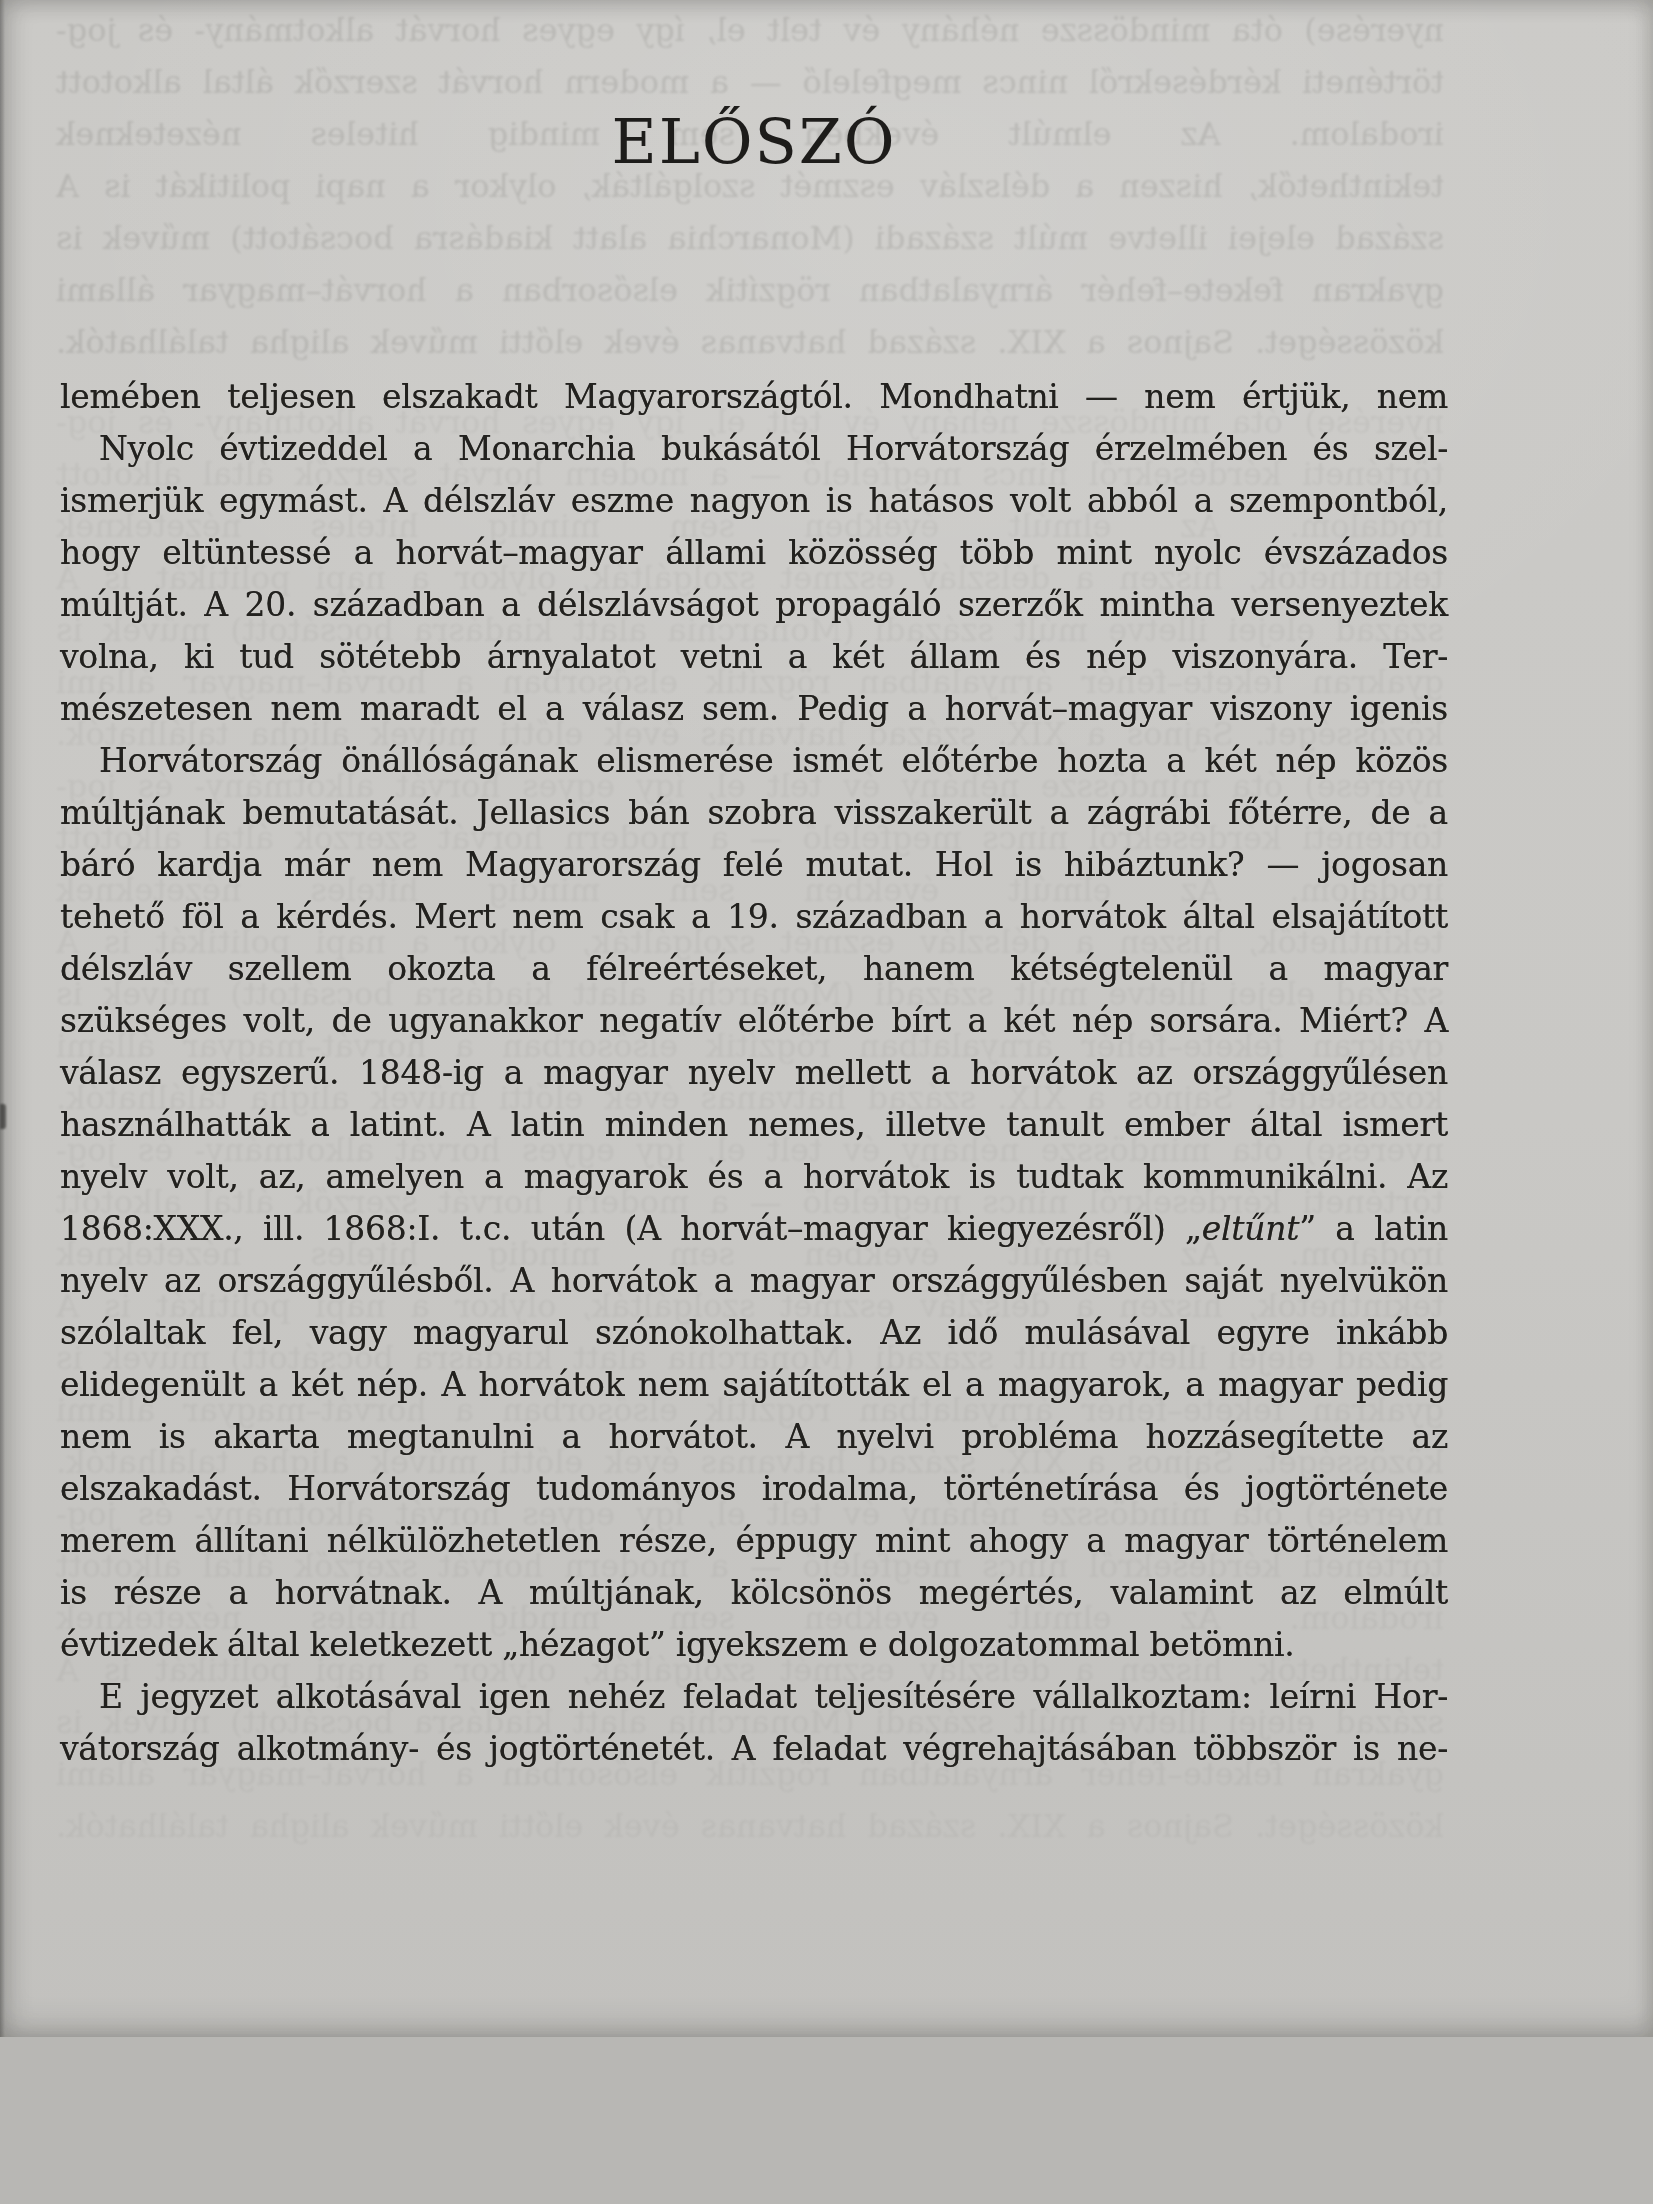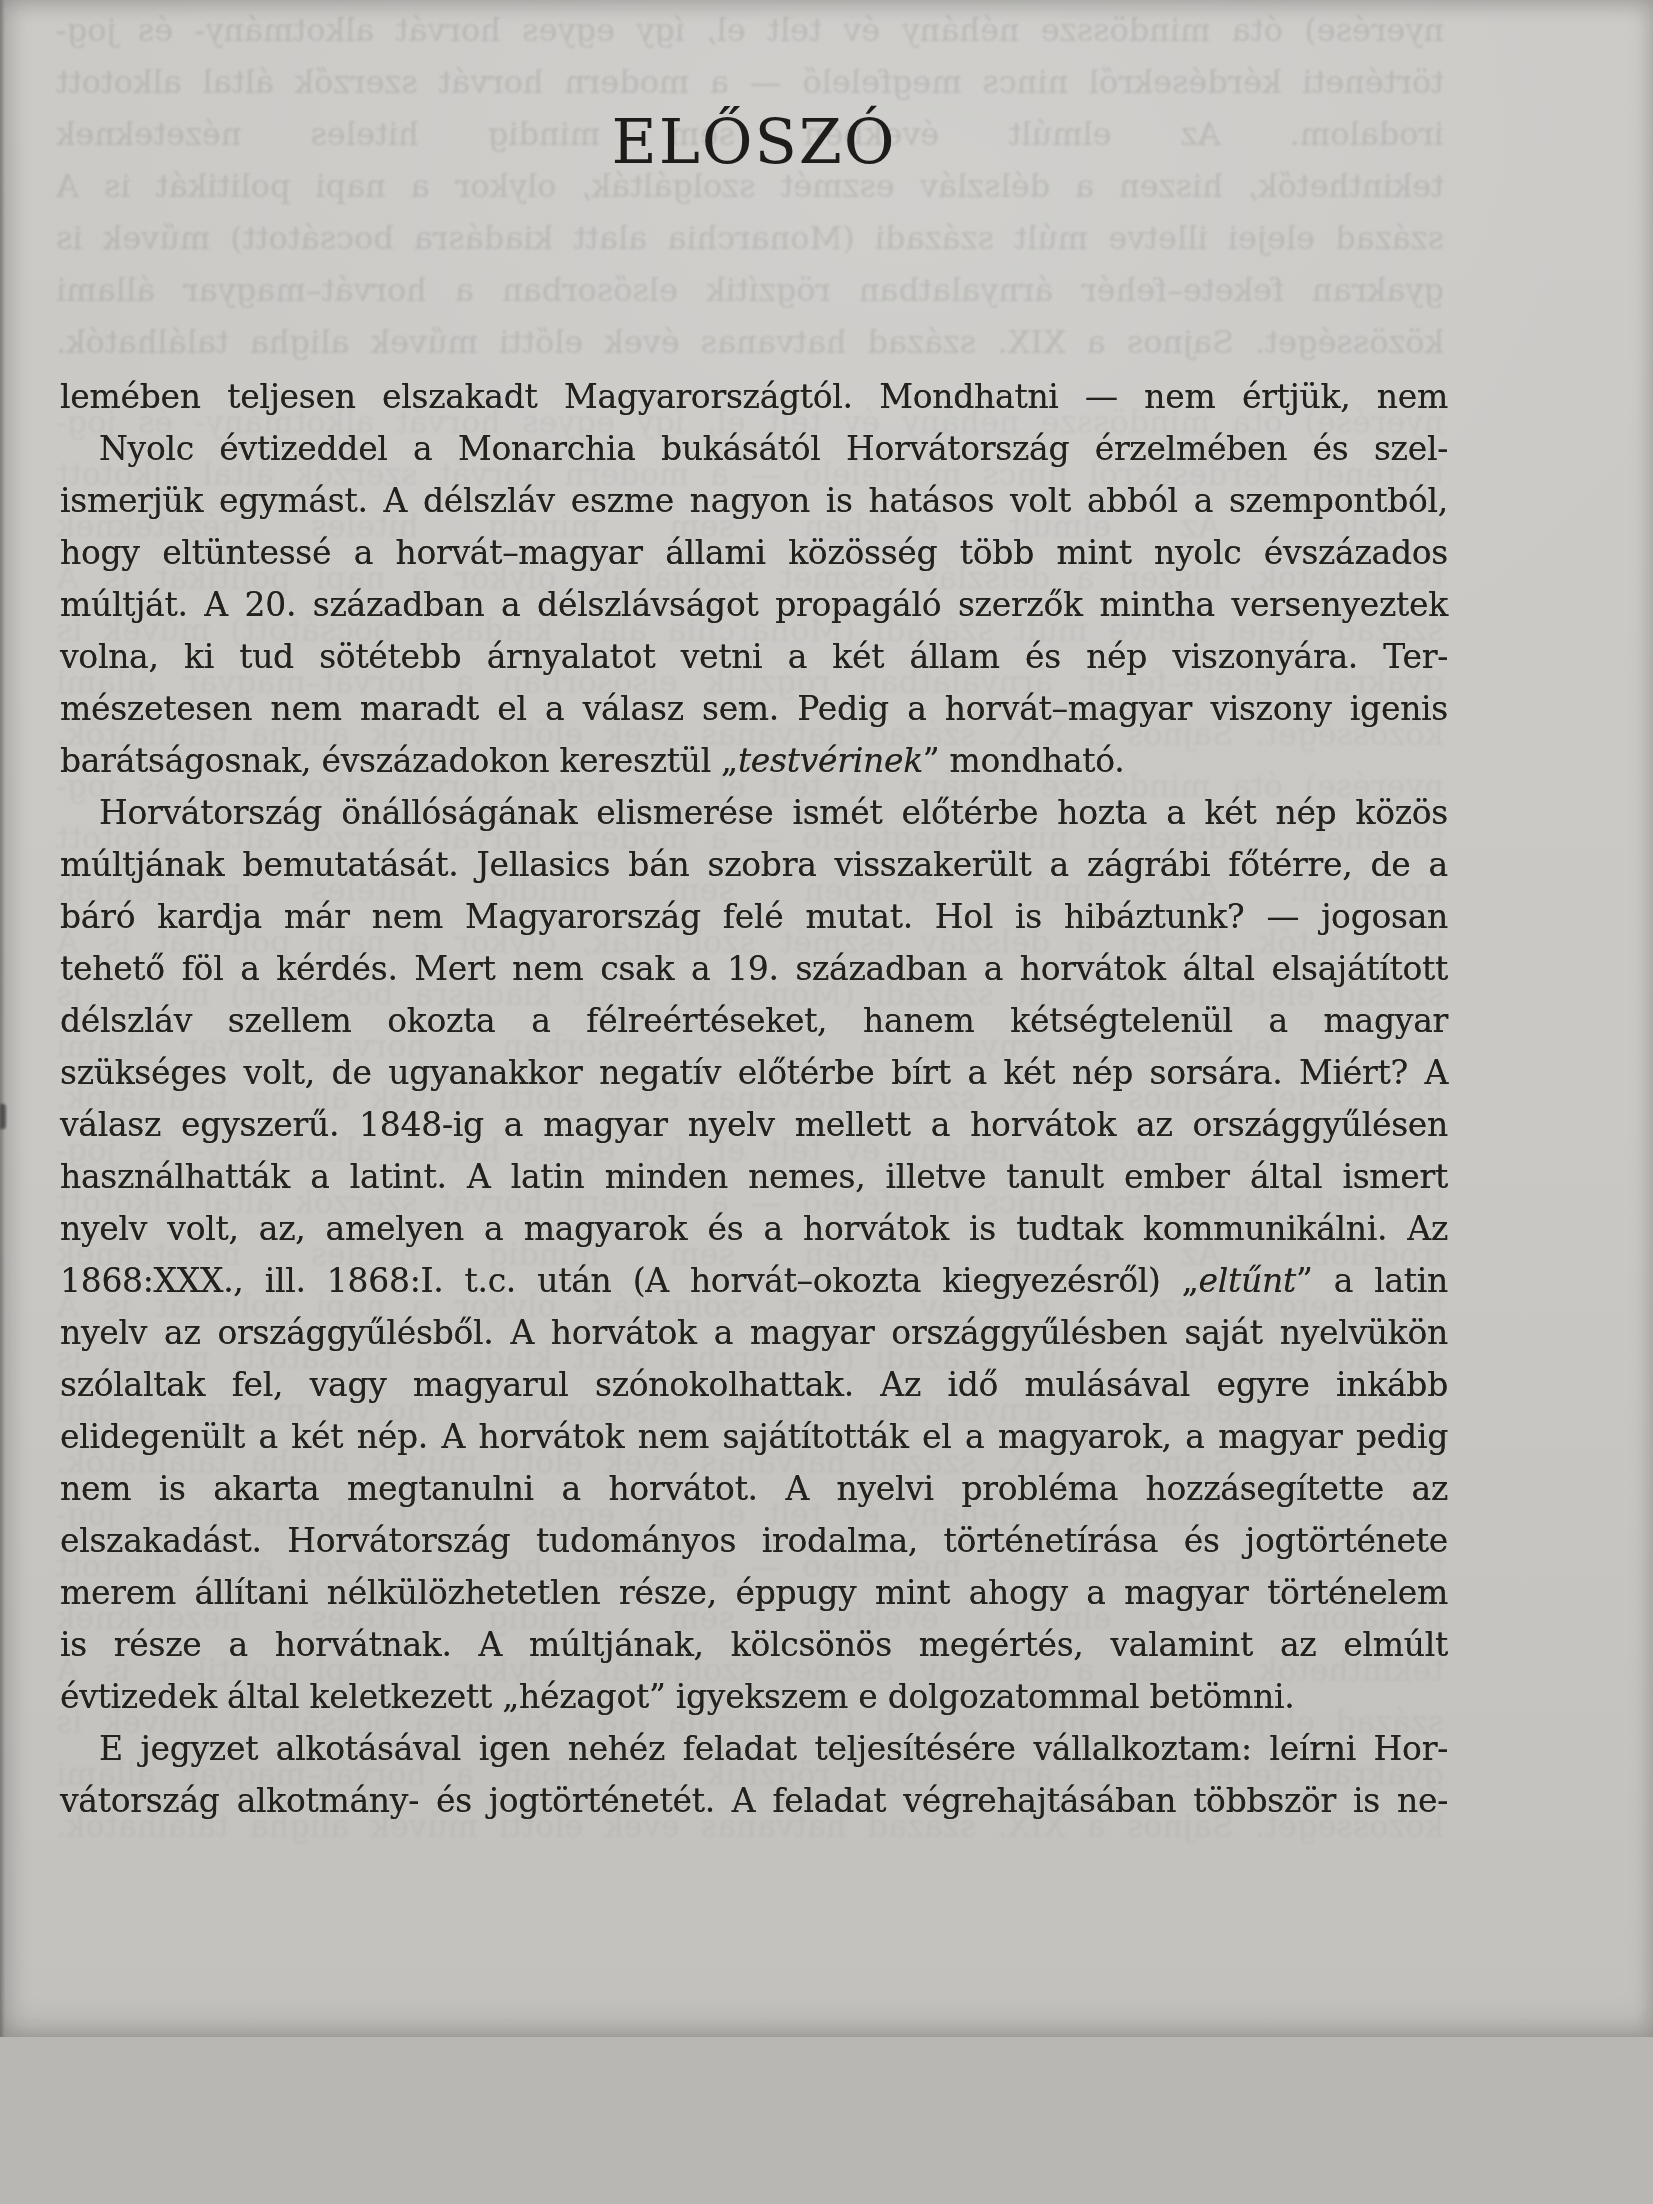--- a/index.html
+++ b/index.html
@@ -107,31 +107,30 @@
   <h1 class="title">ELŐSZÓ</h1>
 
   <div class="body">
       <div class="line"><span>lemében teljesen elszakadt Magyarországtól. Mondhatni — nem értjük, nem</span></div>
       <div class="line indent"><span>Nyolc évtizeddel a Monarchia bukásától Horvátország érzelmében és szel-</span></div>
       <div class="line"><span>ismerjük egymást. A délszláv eszme nagyon is hatásos volt abból a szempontból,</span></div>
       <div class="line"><span>hogy eltüntessé a horvát–magyar állami közösség több mint nyolc évszázados</span></div>
       <div class="line"><span>múltját. A 20. században a délszlávságot propagáló szerzők mintha versenyeztek</span></div>
       <div class="line"><span>volna, ki tud sötétebb árnyalatot vetni a két állam és nép viszonyára. Ter-</span></div>
       <div class="line"><span>mészetesen nem maradt el a válasz sem. Pedig a horvát–magyar viszony igenis</span></div>
-      <div class="line lastline"><span>barátságosnak, évszázadokon keresztül „</span><span class="it">testvérinek</span><span>” mondható.</span></div>
       <div class="line indent"><span>Horvátország önállóságának elismerése ismét előtérbe hozta a két nép közös</span></div>
       <div class="line"><span>múltjának bemutatását. Jellasics bán szobra visszakerült a zágrábi főtérre, de a</span></div>
       <div class="line"><span>báró kardja már nem Magyarország felé mutat. Hol is hibáztunk? — jogosan</span></div>
       <div class="line"><span>tehető föl a kérdés. Mert nem csak a 19. században a horvátok által elsajátított</span></div>
       <div class="line"><span>délszláv szellem okozta a félreértéseket, hanem kétségtelenül a magyar</span></div>
       <div class="line"><span>szükséges volt, de ugyanakkor negatív előtérbe bírt a két nép sorsára. Miért? A</span></div>
       <div class="line"><span>válasz egyszerű. 1848-ig a magyar nyelv mellett a horvátok az országgyűlésen</span></div>
       <div class="line"><span>használhatták a latint. A latin minden nemes, illetve tanult ember által ismert</span></div>
       <div class="line"><span>nyelv volt, az, amelyen a magyarok és a horvátok is tudtak kommunikálni. Az</span></div>
-      <div class="line"><span>1868:XXX., ill. 1868:I. t.c. után (A horvát–okozta kiegyezésről) „</span><span class="it">eltűnt</span><span>” a latin</span></div>
+      <div class="line"><span>1868:XXX., ill. 1868:I. t.c. után (A horvát–magyar kiegyezésről) „</span><span class="it">eltűnt</span><span>” a latin</span></div>
       <div class="line"><span>nyelv az országgyűlésből. A horvátok a magyar országgyűlésben saját nyelvükön</span></div>
       <div class="line"><span>szólaltak fel, vagy magyarul szónokolhattak. Az idő mulásával egyre inkább</span></div>
       <div class="line"><span>elidegenült a két nép. A horvátok nem sajátították el a magyarok, a magyar pedig</span></div>
       <div class="line"><span>nem is akarta megtanulni a horvátot. A nyelvi probléma hozzásegítette az</span></div>
       <div class="line"><span>elszakadást. Horvátország tudományos irodalma, történetírása és jogtörténete</span></div>
       <div class="line"><span>merem állítani nélkülözhetetlen része, éppugy mint ahogy a magyar történelem</span></div>
       <div class="line"><span>is része a horvátnak. A múltjának, kölcsönös megértés, valamint az elmúlt</span></div>
       <div class="line lastline"><span>évtizedek által keletkezett „hézagot” igyekszem e dolgozatommal betömni.</span></div>
       <div class="line indent"><span>E jegyzet alkotásával igen nehéz feladat teljesítésére vállalkoztam: leírni Hor-</span></div>
       <div class="line"><span>vátország alkotmány- és jogtörténetét. A feladat végrehajtásában többször is ne-</span></div>

